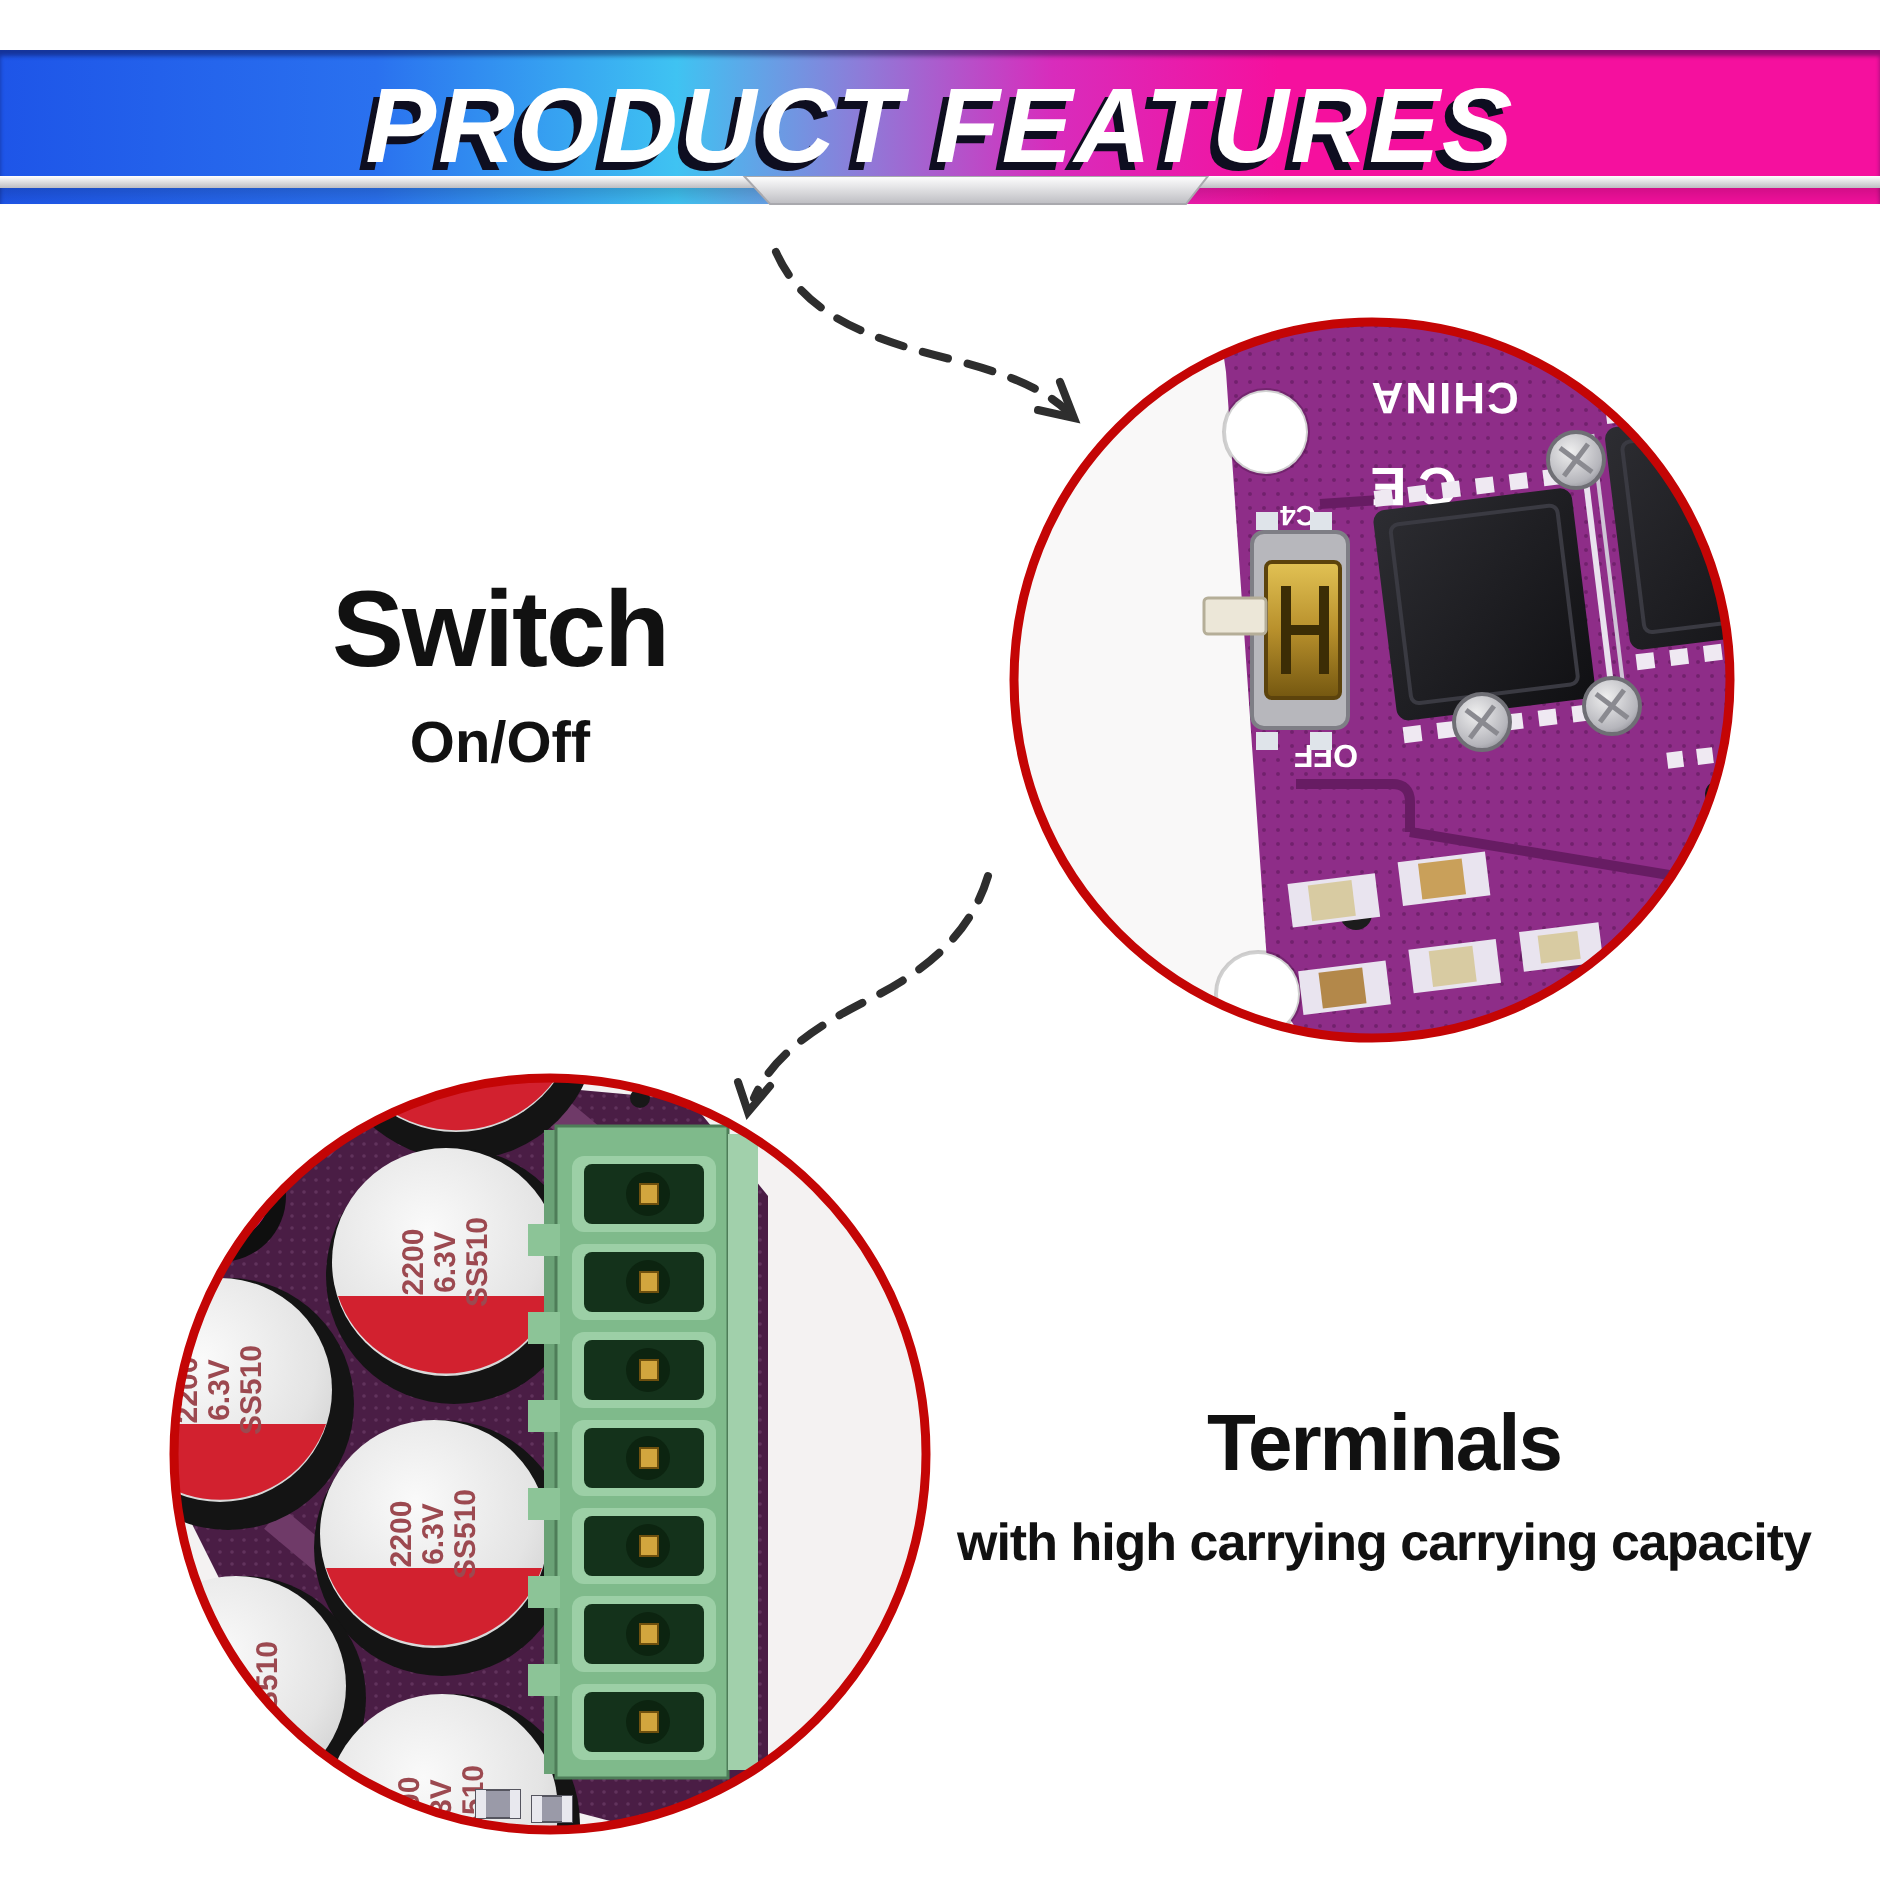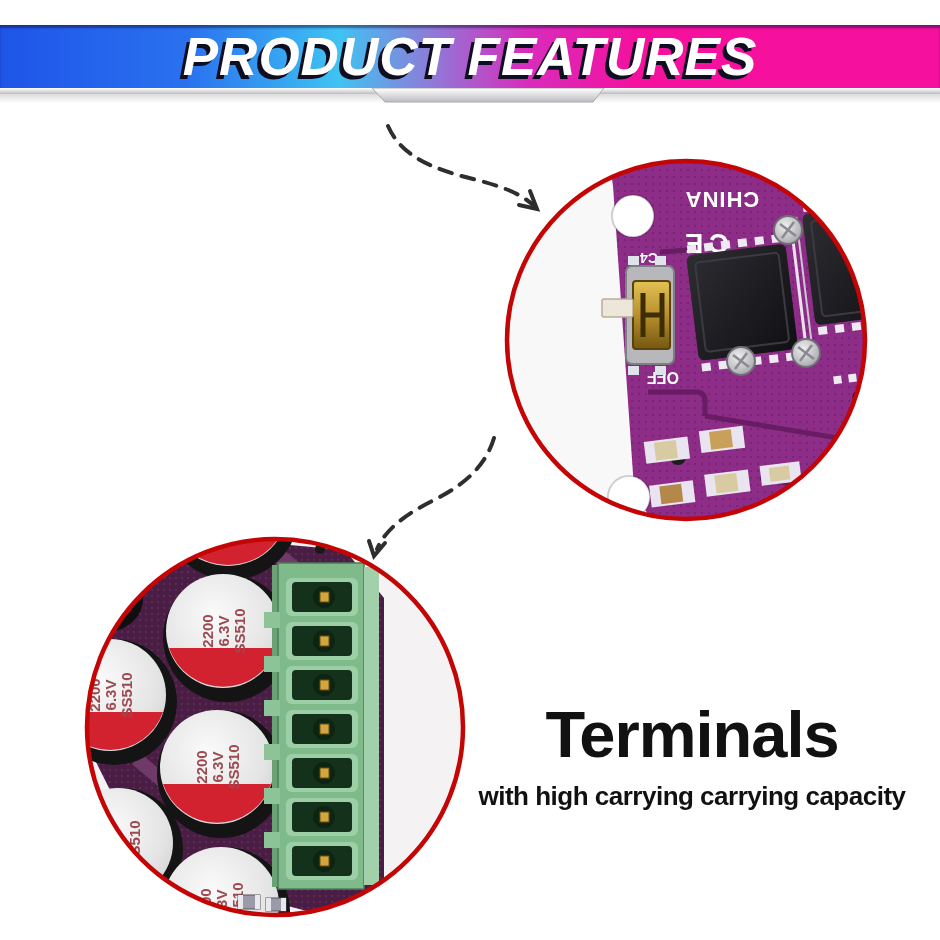--- a/index.html
+++ b/index.html
@@ -1,33 +1,33 @@
 <!DOCTYPE html>
 <html><head>
 <meta charset="utf-8">
 <style>
   html,body{margin:0;padding:0;background:#ffffff;}
   .page{position:relative;width:940px;height:940px;background:#ffffff;overflow:hidden;
         font-family:"Liberation Sans", sans-serif;}
   
-  .banner{position:absolute;left:0;top:25px;width:940px;height:63px;
+  .banner{position:absolute;left:0;top:25px;width:940px;height:77px;
     background:linear-gradient(90deg,#1e55e8 0%,#2a71ef 20%,#3fc3f2 36%,#8f7ad8 46%,#d82cbc 56%,#f5109e 68%,#f5109e 100%);
     box-shadow:inset 0 3px 2px rgba(10,10,60,.45);
     display:flex;align-items:center;justify-content:center;}
   .banner-title{color:#ffffff;font-size:53px;font-weight:bold;font-style:italic;
     letter-spacing:1px;line-height:1;white-space:nowrap;
     text-shadow:-4px 4px 0 #0e0e20;}
   .bevel{position:absolute;left:0;top:88px;}
   
   .feature{position:absolute;text-align:center;color:#111;}
   .feature-switch{left:138px;top:288px;width:224px;}
   .feature-switch .feature-title{font-size:54px;font-weight:bold;letter-spacing:-1px;line-height:1;}
   .feature-switch .feature-sub{font-size:29px;font-weight:bold;margin-top:14px;}
   .feature-terminals{left:452px;top:702px;width:480px;}
-  .feature-terminals .feature-title{font-size:65px;font-weight:bold;letter-spacing:-1px;line-height:1;}
+  .feature-terminals .feature-title{font-size:40px;font-weight:bold;letter-spacing:-1px;line-height:1;}
   .feature-terminals .feature-sub{font-size:26px;font-weight:bold;letter-spacing:-.5px;margin-top:14px;white-space:nowrap;}
   .art{position:absolute;left:0;top:0;}
   svg text{font-family:"Liberation Sans", sans-serif;}
 </style>
 </head>
 <body>
 
 <div class="page">
 
   <header class="banner">
@@ -42,20 +42,24 @@
       <linearGradient id="fadeS" x1="0" y1="0" x2="0" y2="1">
         <stop offset="0" stop-color="rgba(0,0,0,0.14)"></stop>
           <stop offset="1" stop-color="rgba(0,0,0,0)"></stop>
       </linearGradient>
     </defs>
     <rect x="0" y="6" width="940" height="9" fill="url(#fadeS)"></rect>
     <rect x="0" y="0" width="940" height="6" fill="url(#bevelG)"></rect>
     <polygon points="372,0 604,0 593,14 385,14" fill="url(#bevelG)" stroke="#a9a9ae" stroke-width="1"></polygon>
   </svg>
 
+  <div class="feature feature-switch">
+    <div class="feature-title">Switch</div>
+    <div class="feature-sub">On/Off</div>
+  </div>
   <div class="feature feature-terminals">
     <div class="feature-title">Terminals</div>
     <div class="feature-sub">with high carrying carrying capacity</div>
   </div>
 
   <svg class="art" width="940" height="940" viewBox="0 0 940 940">
     <defs>
       <clipPath id="clipSwitch">
           <circle cx="686" cy="340" r="179"></circle>
         </clipPath>

